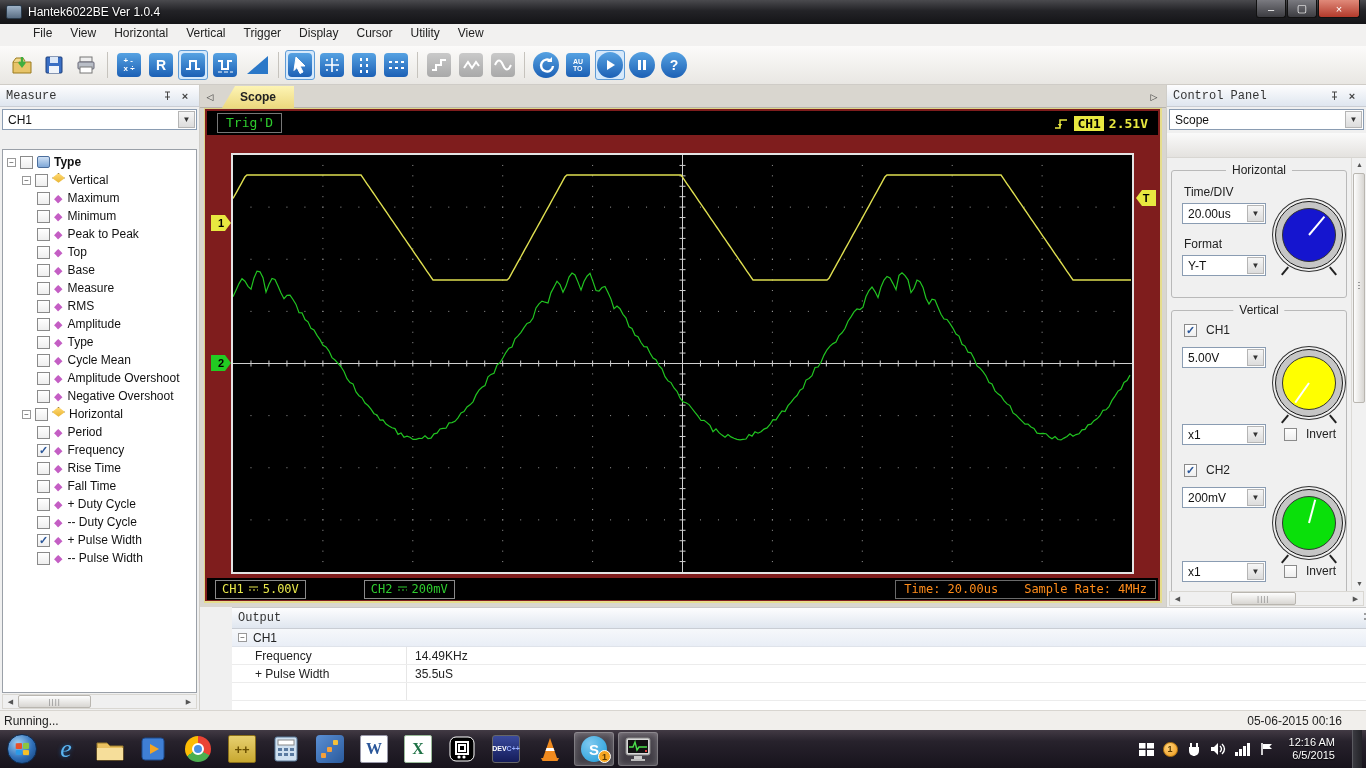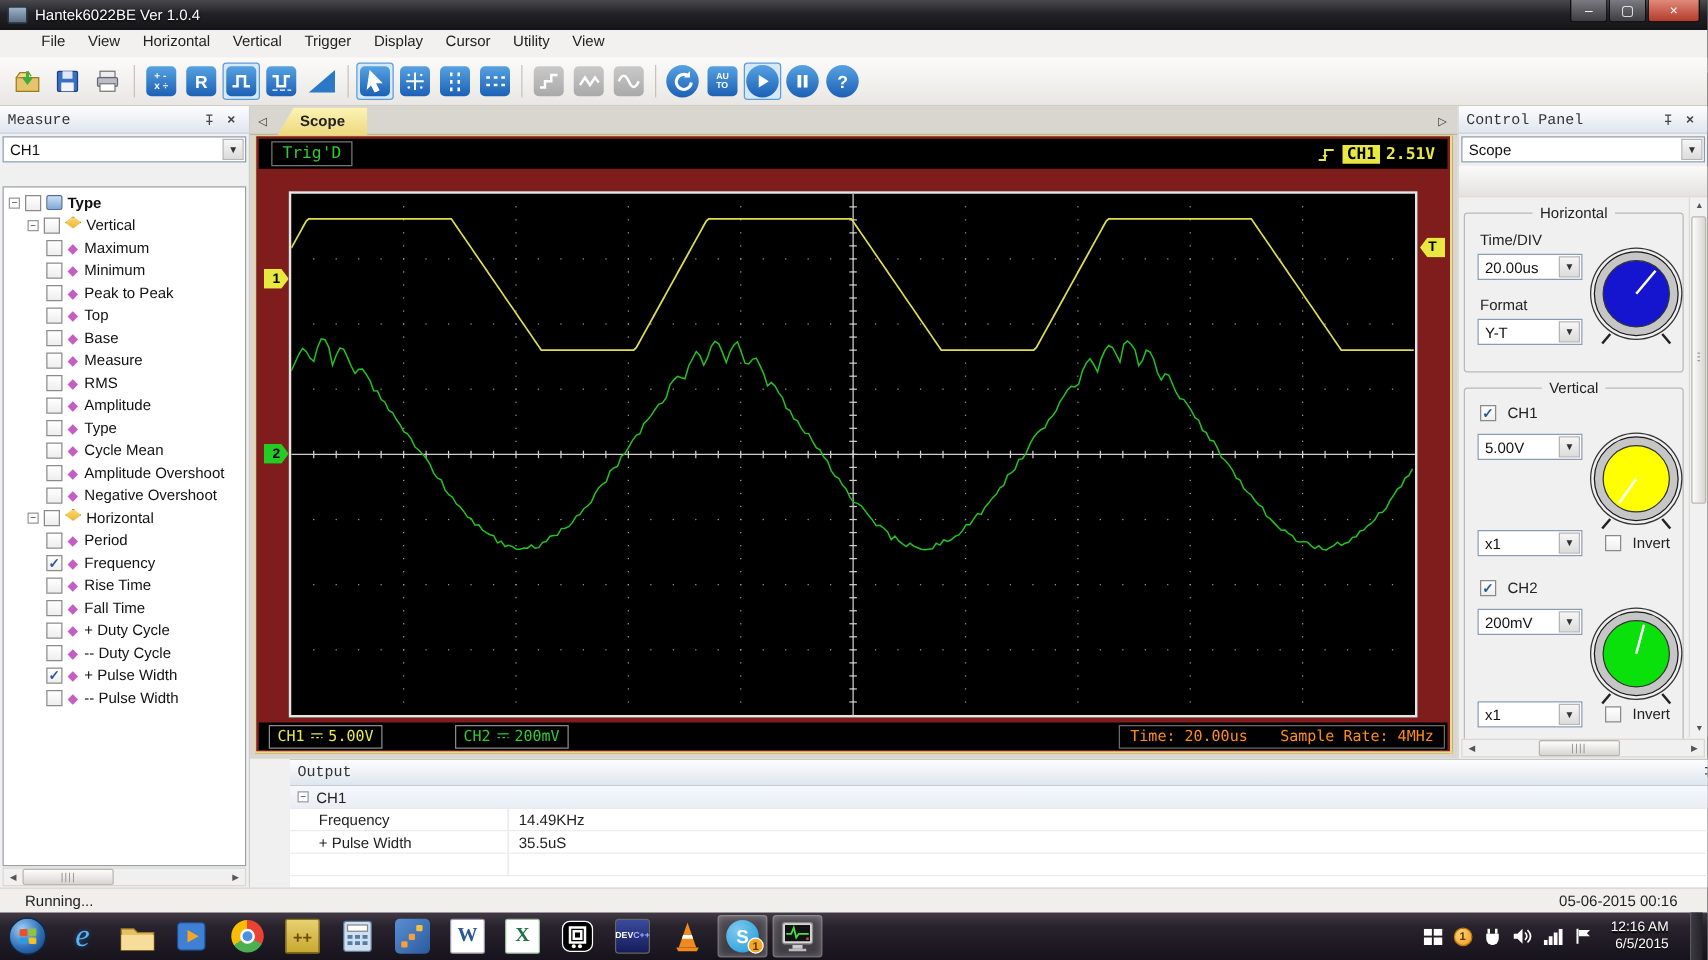--- a/index.html
+++ b/index.html
@@ -149,21 +149,21 @@
   .out-exp { width:9px; height:9px; border:1px solid #999; background:#fff; font-size:8px;
     line-height:7px; text-align:center; margin:0 6px 0 6px; color:#333; }
   .out-row { height:18px; display:flex; border-bottom:1px solid #ececec; color:#222; }
   .out-label { width:175px; padding-left:23px; display:flex; align-items:center;
     border-right:1px solid #e6e6e6; }
   .out-value { padding-left:8px; display:flex; align-items:center; }
 
   
   .statusbar { position:absolute; left:0; top:710px; width:1366px; height:20px; background:#f1efec;
     border-top:1px solid #d8d5d0; display:flex; align-items:center; color:#222; }
-  .sb-left { margin-left:20px; }
+  .sb-left { margin-left:4px; }
   .sb-right { margin-left:auto; margin-right:24px; }
 
   
   .taskbar { position:absolute; left:0; top:730px; width:1366px; height:38px;
     background:linear-gradient(180deg,#423a44 0%,#27222c 30%,#17131c 100%);
     display:flex; align-items:center; }
   .tk-item { width:40px; height:34px; display:flex; align-items:center; justify-content:center;
     margin:0 2px; border-radius:3px; position:relative; }
   .tk-item.active { background:rgba(255,255,255,0.16); border:1px solid rgba(255,255,255,0.3);
     box-shadow:inset 0 0 6px rgba(255,255,255,0.25); }

